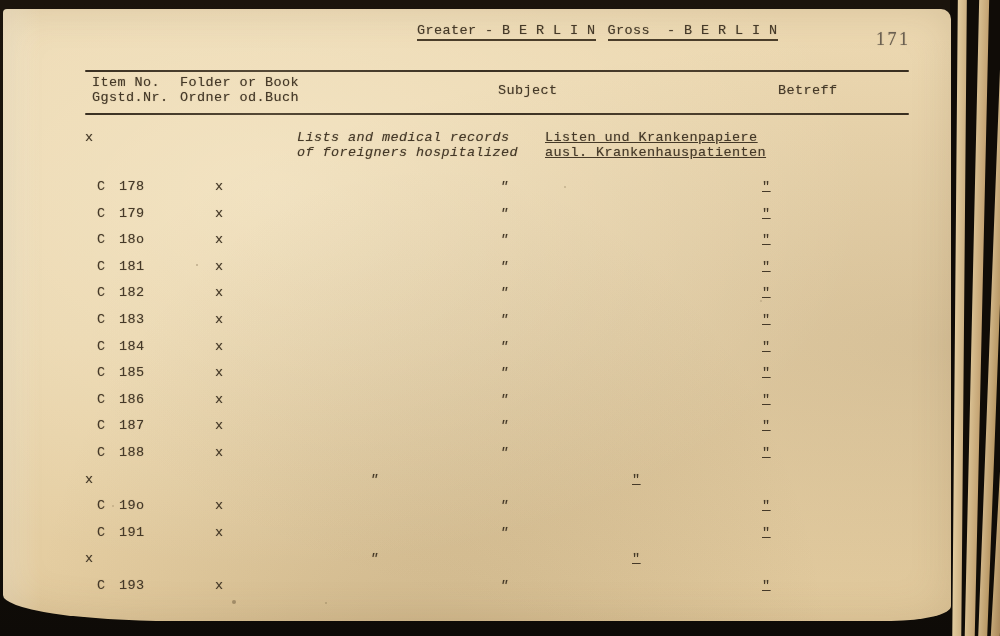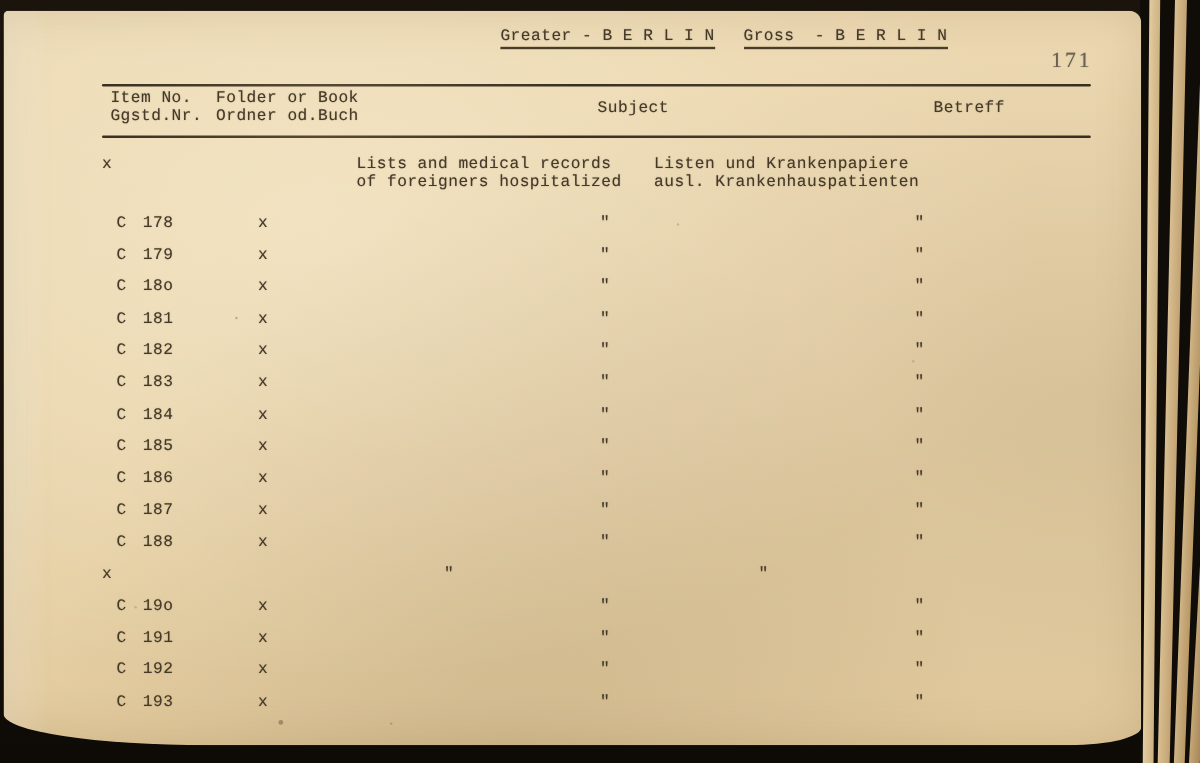--- a/index.html
+++ b/index.html
@@ -36,41 +36,41 @@
   .edges{position:absolute;right:0;top:0;width:50px;height:636px;background:#100c07;overflow:hidden;}
   .edge{position:absolute;top:-12px;height:680px;transform-origin:50% 100%;}
   .edge-1{left:2px;width:9px;background:linear-gradient(90deg,#e2cc9f,#cdb183);transform:rotate(0.5deg);border-radius:5px 5px 0 0;}
   .edge-2{left:14px;width:10px;background:linear-gradient(90deg,#d8bf91,#c3a272);transform:rotate(1.3deg);border-radius:6px 6px 0 0;}
   .edge-3{left:27px;width:9px;background:linear-gradient(90deg,#cfb486,#b89764);transform:rotate(2.2deg);border-radius:6px 6px 0 0;}
   .edge-4{left:39px;width:9px;background:linear-gradient(90deg,#c4a777,#a9875a);transform:rotate(3.2deg);border-radius:7px 7px 0 0;}
   
   .typed{letter-spacing:0.4px;text-shadow:0 0 1px rgba(69,57,40,0.45);}
   .title{position:absolute;left:414px;top:14px;display:flex;align-items:flex-start;font-size:13.5px;line-height:16px;}
   .title-line{white-space:pre;border-bottom:2px solid #4a3d2a;padding-bottom:0px;}
-  .title-line.l2{margin-left:24px;}
-  .page-number{position:absolute;left:873px;top:31px;font-family:"Liberation Serif","DejaVu Serif",serif;
+  .title-line.l2{margin-left:12px;}
+  .page-number{position:absolute;left:873px;top:20px;font-family:"Liberation Serif","DejaVu Serif",serif;
     font-size:18px;letter-spacing:2.5px;color:#6b6051;}
   .rule{position:absolute;left:82px;width:824px;height:2px;border-radius:1px;
     background:linear-gradient(90deg,#3a3022 0%,#554936 22%,#3a3022 48%,#4c3f2d 72%,#382e20 100%);}
   .rule-top{top:61px;}
   .rule-mid{top:104px;}
   .thead{position:absolute;left:82px;top:63px;width:824px;height:52px;font-size:13.5px;line-height:14.5px;}
   .th{position:absolute;top:4px;}
   .th-col1{left:7px;}
   .th-col2{left:95px;}
   .th-col3{left:413px;top:12px;}
   .th-col4{left:693px;top:12px;}
   .tbody{position:absolute;left:82px;top:116px;width:824px;font-size:13.5px;line-height:15px;}
   .trow{display:flex;box-sizing:border-box;height:26.6px;padding-top:5px;}
   .trow.tall{height:49px;}
   .c-item{width:130px;box-sizing:border-box;padding-left:12px;}
   .c-letter{display:inline-block;width:22px;}
   .c-folder{width:212px;box-sizing:border-box;}
-  .c-subject{width:248px;box-sizing:border-box;}
-  .c-betreff{flex:1;box-sizing:border-box;}
+  .c-subject{width:248px;box-sizing:border-box;font-style:italic;}
+  .c-betreff{flex:1;box-sizing:border-box;text-decoration:underline;}
   .c-subject.ditto{padding-left:73px;}
   .c-betreff.ditto{padding-left:87px;}
 </style>
 </head>
 <body>
 
 <div class="scan">
 
   <div class="edges">
     <div class="edge edge-1"></div>
@@ -292,23 +292,20 @@
     <div class="c-folder">x</div>
     <div class="c-subject ditto">
             <div>"</div>
           </div>
     <div class="c-betreff ditto">
             <div>"</div>
           </div>
   </div>
 
   <div class="trow">
-    <div class="c-item">
-      <span class="c-letter">C</span><span class="c-num">192</span>
-    </div>
     <div class="c-folder">x</div>
     <div class="c-subject ditto">
             <div>"</div>
           </div>
     <div class="c-betreff ditto">
             <div>"</div>
           </div>
   </div>
 
   <div class="trow">

